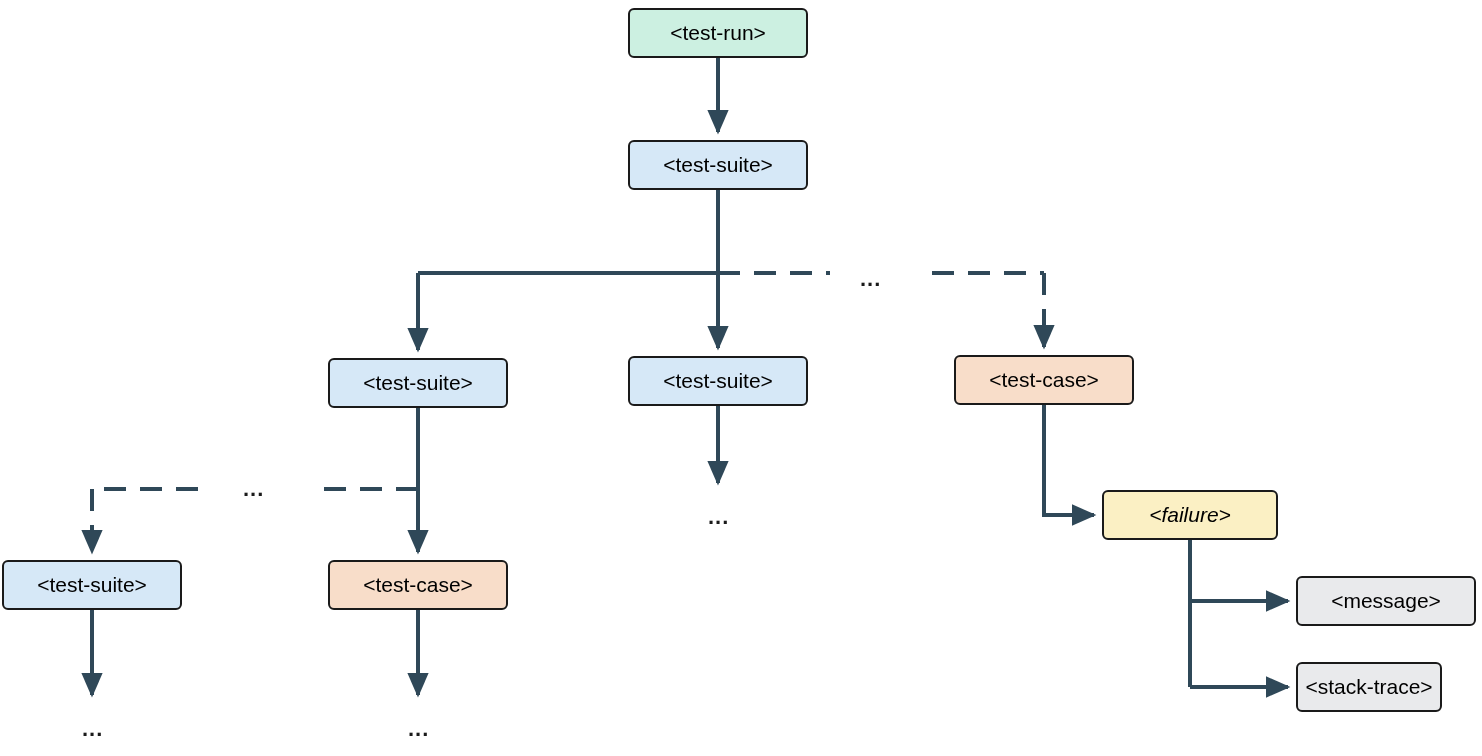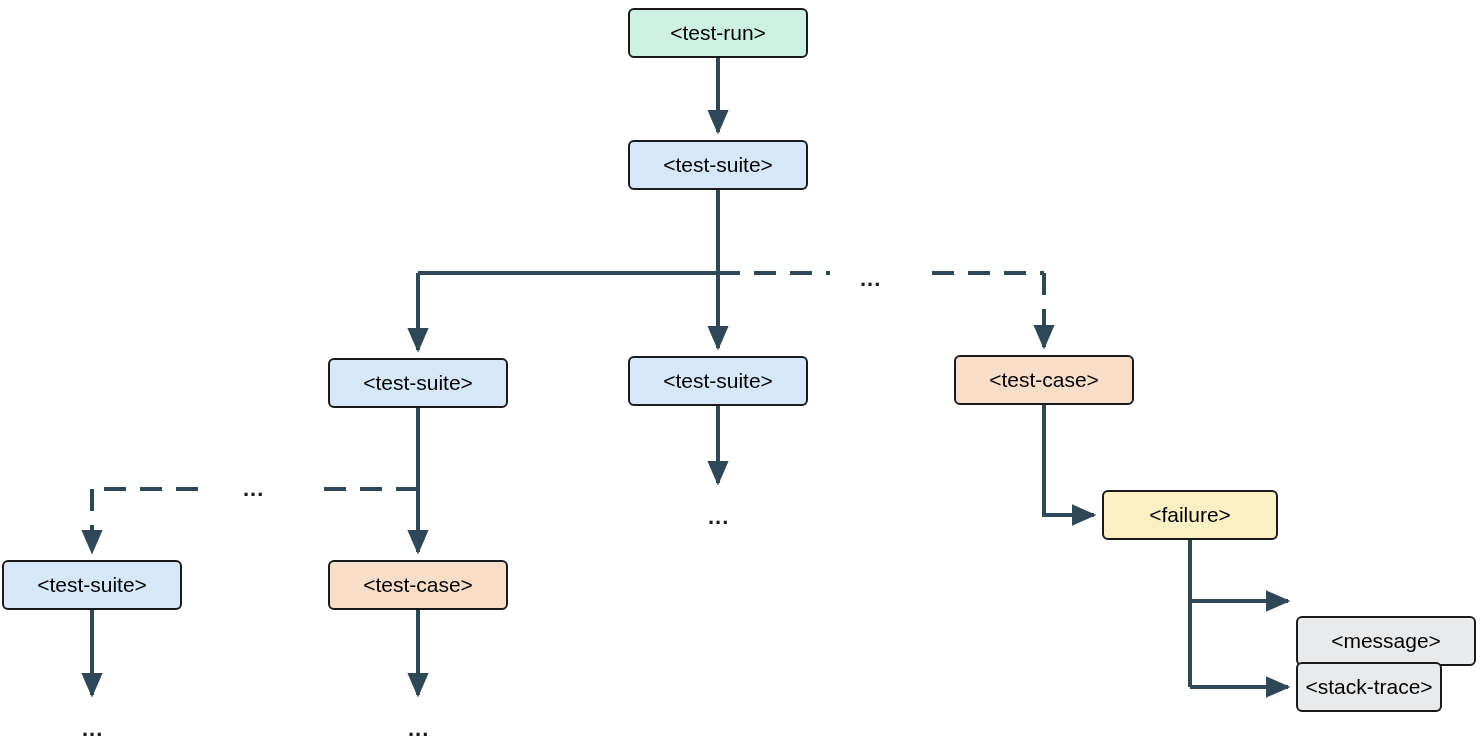--- a/index.html
+++ b/index.html
@@ -123,25 +123,25 @@
   </div>
 
   <div class="node" style="left:2px; top:560px; width:180px; height:50px; background:#d6e8f7;">
     <span>&lt;test-suite&gt;</span>
   </div>
 
   <div class="node" style="left:328px; top:560px; width:180px; height:50px; background:#f8ddc9;">
     <span>&lt;test-case&gt;</span>
   </div>
 
-  <div class="node" style="left:1102px; top:490px; width:176px; height:50px; background:#fbf0c4;">
+  <div class="node" style="left:1102px; top:490px; width:176px; height:50px; background:#fbf0c4;font-style:italic;">
     <span>&lt;failure&gt;</span>
   </div>
 
-  <div class="node" style="left:1296px; top:576px; width:180px; height:50px; background:#e9eaec;margin-top:40px;">
+  <div class="node" style="left:1296px; top:576px; width:180px; height:50px; background:#e9eaec;">
     <span>&lt;message&gt;</span>
   </div>
 
   <div class="node" style="left:1296px; top:662px; width:146px; height:50px; background:#e9eaec;">
     <span>&lt;stack-trace&gt;</span>
   </div>
 
   <div class="ellipsis" style="left:860px; top:268px;">...</div>
 
   <div class="ellipsis" style="left:243px; top:478px;">...</div>

